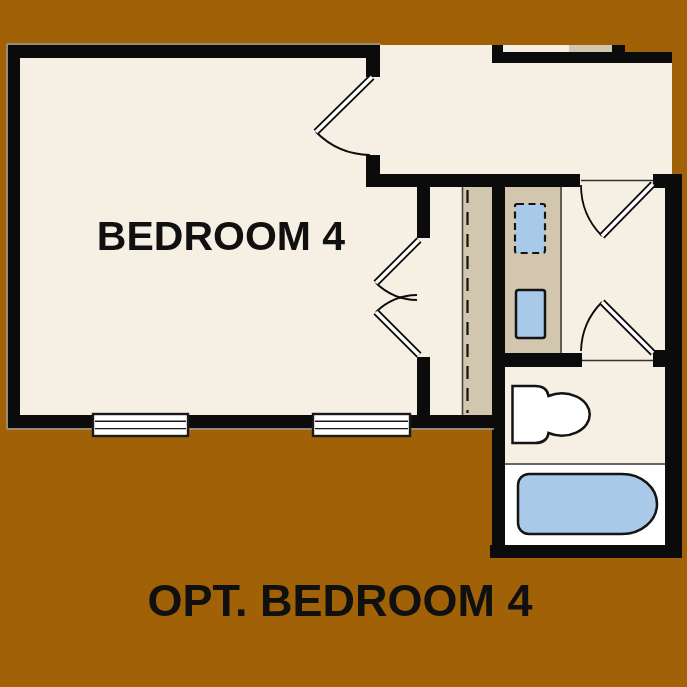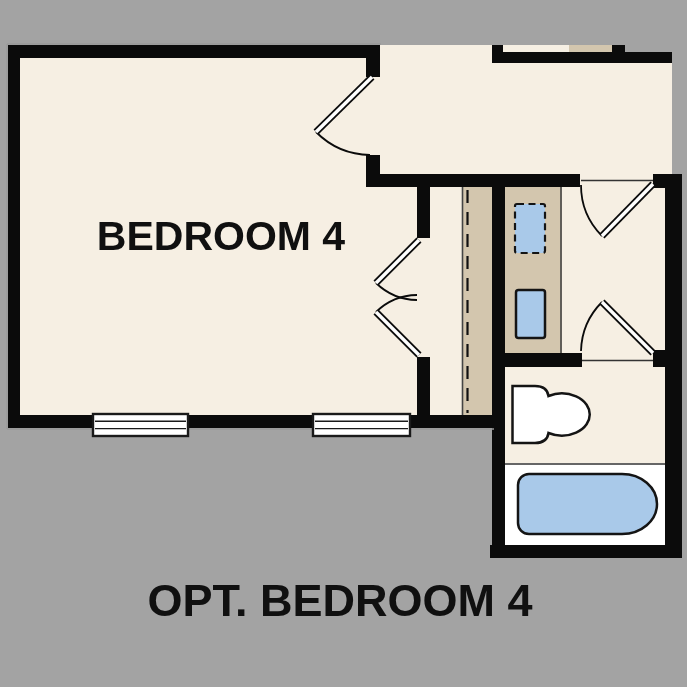--- a/index.html
+++ b/index.html
@@ -1,16 +1,16 @@
 <!DOCTYPE html>
 <html><head>
 <meta charset="utf-8">
 <style>
   html,body{margin:0;padding:0;background:#ffffff;}
-  .stage{width:687px;height:687px;position:relative;background:#a3a3a3;overflow:hidden;}
+  .stage{width:687px;height:687px;position:relative;background:#a16207;overflow:hidden;}
   svg{display:block;}
   .cream{fill:#f6efe3;}
   .tan{fill:#d3c6ae;}
   .wall{fill:#0b0b0b;stroke:none;}
   .whitefill{fill:#ffffff;}
   .blue{fill:#a9c9e9;}
   .gray{stroke:#9a9a9a;stroke-width:1.4;}
   .thin{stroke:#444444;stroke-width:1.6;}
   .hdr{stroke:#333333;stroke-width:1.6;}
   .dash{stroke:#111111;stroke-width:2.2;stroke-dasharray:13 9;fill:none;}

